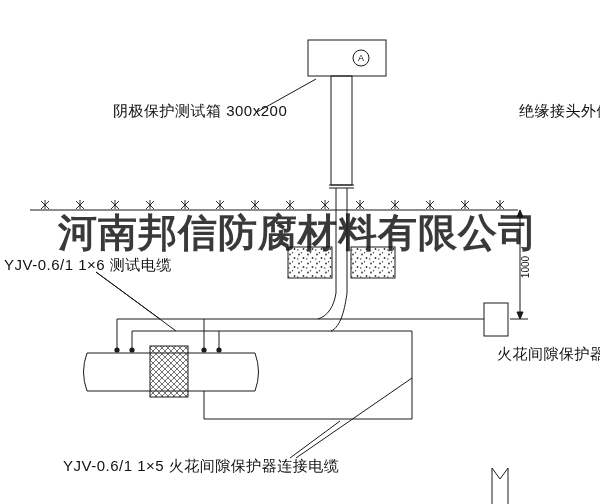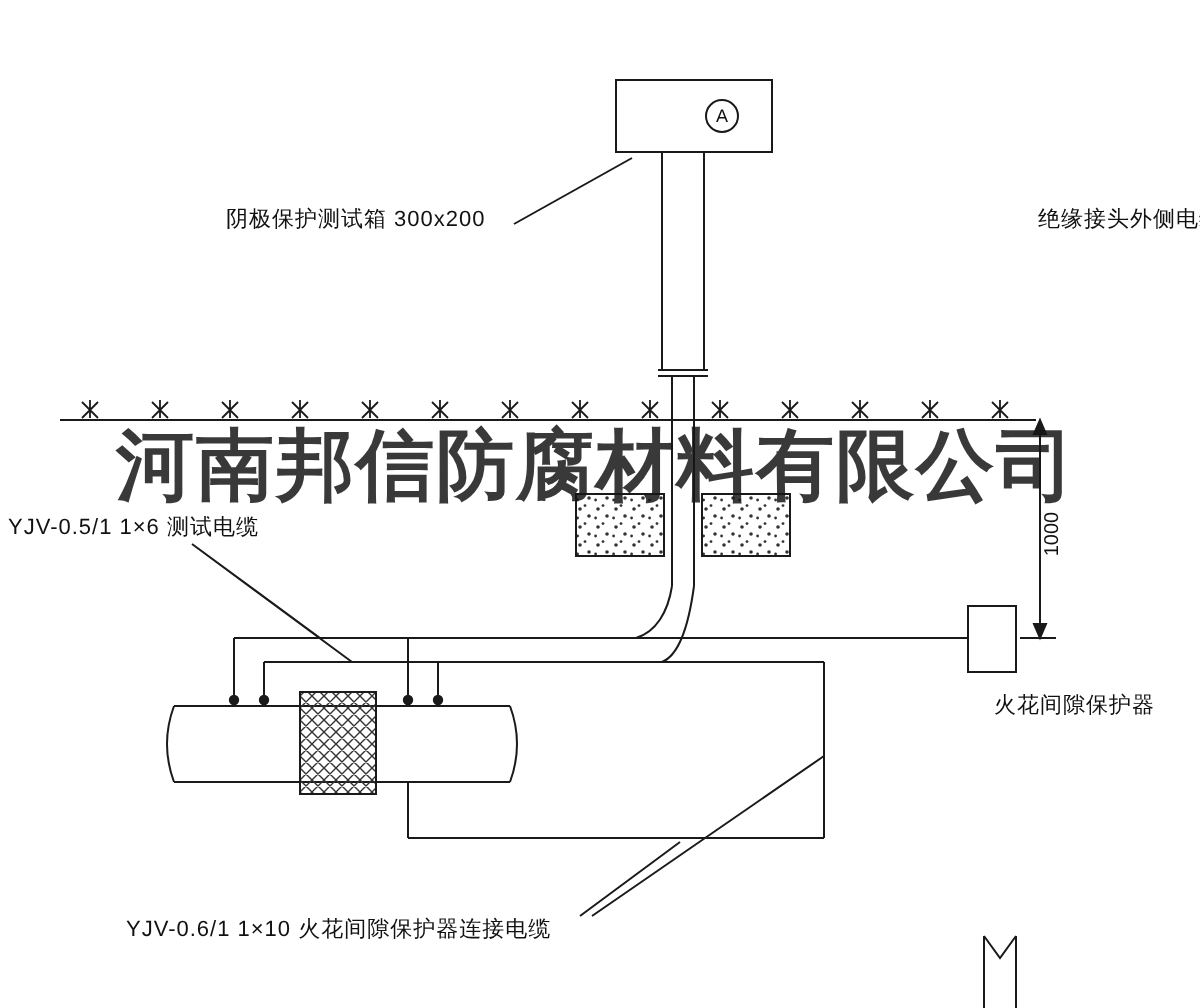--- a/index.html
+++ b/index.html
@@ -4,21 +4,21 @@
 <style>
   html,body{margin:0;padding:0;}
   body{
     width:600px;height:504px;position:relative;overflow:hidden;
     background:#ffffff;
     font-family:"Liberation Sans",sans-serif;
   }
   .canvas{position:absolute;inset:0;}
   svg{position:absolute;top:0;left:0;}
   .lbl{
-    position:absolute;font-size:11px;color:#111;
+    position:absolute;font-size:15px;color:#111;
     white-space:nowrap;letter-spacing:0.5px;
   }
   #wm{
     position:absolute;top:206px;left:58px;
     font-size:39px;font-weight:bold;
     font-family:"Liberation Serif",serif;
     color:rgba(22,22,22,0.85);
     white-space:nowrap;letter-spacing:1px;
     pointer-events:none;
   }
@@ -111,20 +111,20 @@
     </g>
 
     <text x="361" y="61" font-size="9" text-anchor="middle" fill="#111">A</text>
     <text x="529" y="267" font-size="10" text-anchor="middle" fill="#111" transform="rotate(-90 529 267)">1000</text>
   </svg>
 
   <div class="lbl" style="left:113px;top:102px">阴极保护测试箱 300x200</div>
 
   <div class="lbl" style="left:519px;top:102px">绝缘接头外侧电缆</div>
 
-  <div class="lbl" style="left:4px;top:256px">YJV-0.5/1  1×6   测试电缆</div>
+  <div class="lbl" style="left:4px;top:256px">YJV-0.6/1  1×6   测试电缆</div>
 
   <div class="lbl" style="left:497px;top:345px">火花间隙保护器</div>
 
-  <div class="lbl" style="left:63px;top:457px">YJV-0.6/1  1×10   火花间隙保护器连接电缆</div>
+  <div class="lbl" style="left:63px;top:457px">YJV-0.6/1  1×5   火花间隙保护器连接电缆</div>
 
   <div id="wm">河南邦信防腐材料有限公司</div>
 </div>
 
 </body></html>

